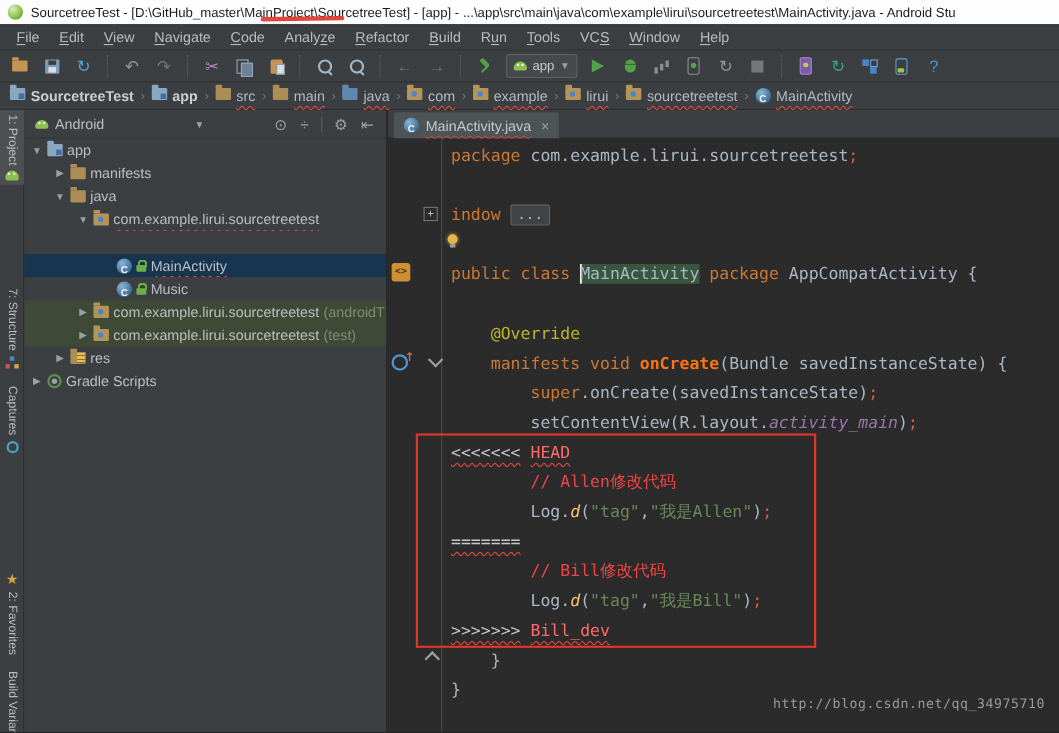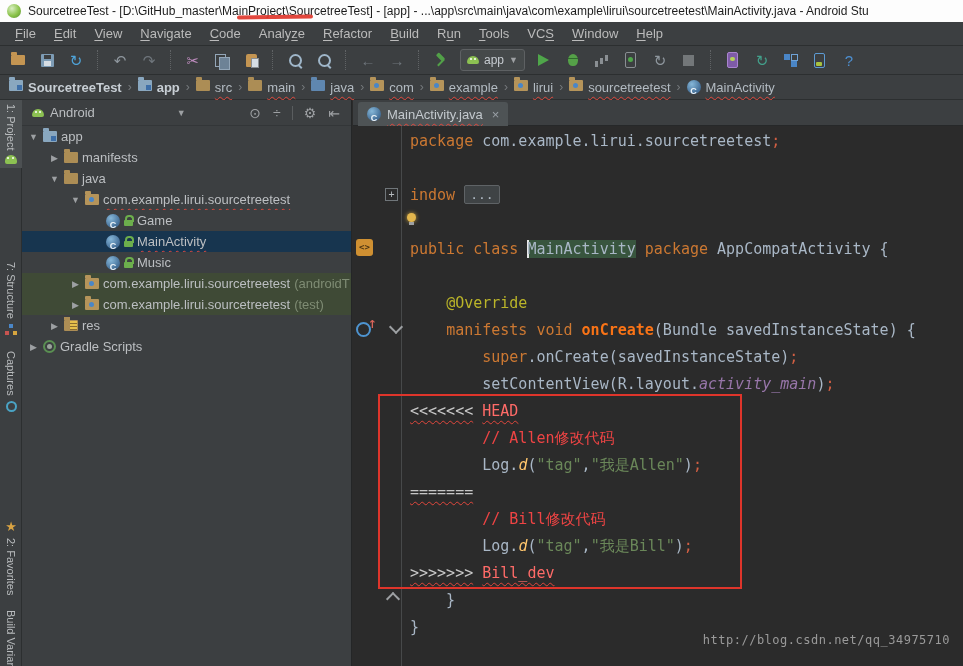--- a/index.html
+++ b/index.html
@@ -369,26 +369,20 @@
         <div class="trow" style="top: 42px; padding-left: 27px;">
           <span class="arr">▼</span>
           <span class="ic ic-folder"></span>
           <span class="tl">java</span>
         </div>
         <div class="trow" style="top: 63px; padding-left: 48px;">
           <span class="arr">▼</span>
           <span class="ic ic-pkg"></span>
           <span class="tl wv">com.example.lirui.sourcetreetest</span>
         </div>
-        <div class="trow" style="top: 84px; padding-left: 69px;">
-          <span class="arr"></span>
-          <span class="ic ic-class"></span>
-          <span class="ic ic-lock"></span>
-          <span class="tl">Game</span>
-        </div>
         <div class="trow sel" style="top: 105px; padding-left: 69px;">
           <span class="arr"></span>
           <span class="ic ic-class"></span>
           <span class="ic ic-lock"></span>
           <span class="tl wv">MainActivity</span>
         </div>
         <div class="trow" style="top: 126px; padding-left: 69px;">
           <span class="arr"></span>
           <span class="ic ic-class"></span>
           <span class="ic ic-lock"></span>

